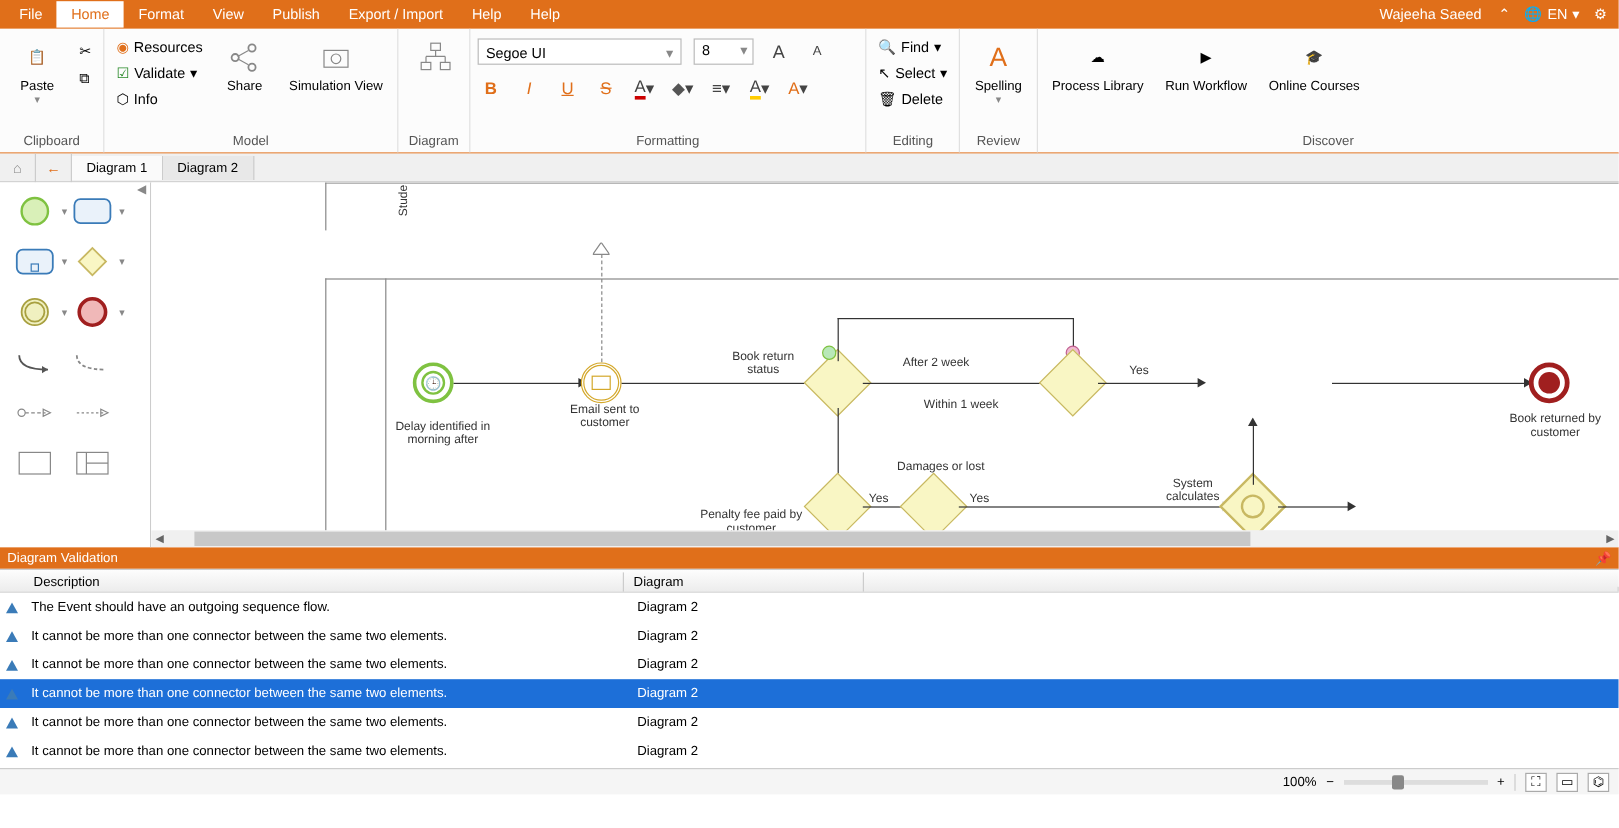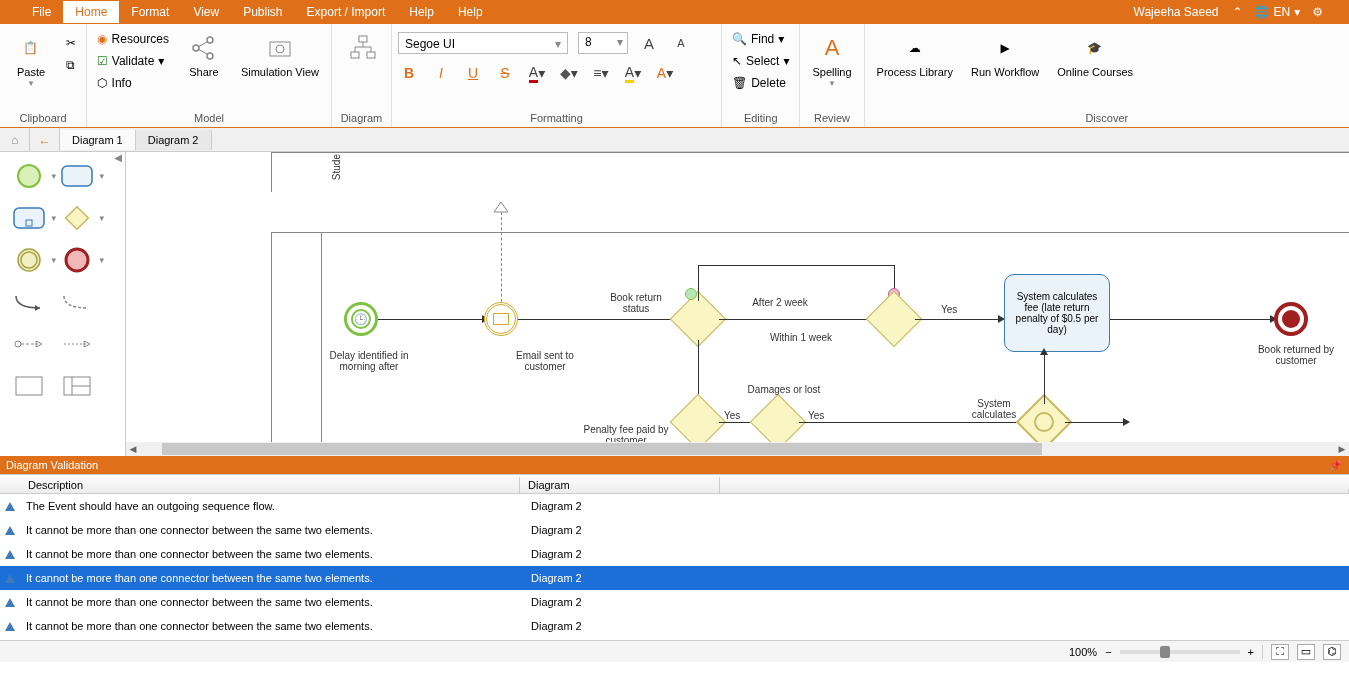--- a/index.html
+++ b/index.html
@@ -1,19 +1,19 @@
 <!DOCTYPE html>
 <html><head>
 <meta charset="utf-8">
 <style>
 * { box-sizing: border-box; margin: 0; padding: 0; font-family: "Segoe UI", sans-serif; }
 body { width: 1349px; height: 690px; overflow: hidden; background: #fff; font-size: 12px; }
 
 
-.menubar { height: 24px; background: #e06f1a; color: #fff; display: flex; align-items: center; padding: 0 20px; }
+.menubar { height: 24px; background: #e06f1a; color: #fff; display: flex; align-items: center; padding: 0 4px; }
 .menubar .menu-item { padding: 4px 12px; cursor: pointer; font-size: 12px; }
 .menubar .menu-item.active { background: #fff; color: #e06f1a; }
 .menubar .spacer { flex: 1; }
 .menubar .user { padding: 0 8px; }
 .menubar .icon-btn { padding: 0 6px; cursor: pointer; display:flex; align-items:center; gap:4px;}
 
 
 .ribbon { height: 104px; border-bottom: 1px solid #e06f1a; display: flex; background: #fcfcfc; }
 .ribbon-group { border-right: 1px solid #e0e0e0; display: flex; flex-direction: column; padding: 4px 6px 1px; }
 .ribbon-group .content { flex: 1; display: flex; align-items: flex-start; gap: 6px; }
@@ -373,21 +373,21 @@
         <div class="inner">🕒</div>
       </div>
     <div class="dlabel" style="top:198px;left:203px;width:80px;">Delay identified in morning after</div>
 
     <div class="flow flow-h" style="top:167px;left:252px;width:106px;"></div>
     <div class="arrow-r" style="top:163px;left:356px;"></div>
 
     <div class="msg-event" style="top:150px;left:358px;">
         <div class="env"></div>
       </div>
-    <div class="dlabel" style="top:198px;left:348px;width:60px;margin-left:41px;">Email sent to customer</div>
+    <div class="dlabel" style="top:184px;left:348px;width:60px;">Email sent to customer</div>
 
     <div class="flow flow-h" style="top:167px;left:392px;width:158px;"></div>
     <div class="arrow-r" style="top:163px;left:548px;"></div>
 
     <div class="gateway" style="top:147px;left:552px;"></div>
     <div class="dlabel" style="top:140px;left:470px;width:80px;">Book return status</div>
 
     <div class="flow flow-v" style="top:113px;left:572px;height:36px;"></div>
     <div class="flow flow-h" style="top:113px;left:572px;width:197px;"></div>
     <div class="flow flow-v" style="top:113px;left:768px;height:36px;"></div>
@@ -399,21 +399,20 @@
     <div class="flow flow-h" style="top:167px;left:593px;width:155px;"></div>
     <div class="arrow-r" style="top:163px;left:746px;"></div>
     <div class="dlabel" style="top:180px;left:630px;width:90px;">Within 1 week</div>
 
     <div class="gateway" style="top:147px;left:748px;"></div>
 
     <div class="flow flow-h" style="top:167px;left:789px;width:85px;"></div>
     <div class="arrow-r" style="top:163px;left:872px;"></div>
     <div class="dlabel" style="top:152px;left:815px;">Yes</div>
 
-    <div class="task" style="top:122px;left:878px;width:106px;height:78px;">System calculates fee (late return penalty of $0.5 per day)</div>
 
     <div class="flow flow-h" style="top:167px;left:984px;width:162px;"></div>
     <div class="arrow-r" style="top:163px;left:1144px;"></div>
     <div class="end-event" style="top:150px;left:1148px;">
         <div class="dot"></div>
       </div>
     <div class="dlabel" style="top:192px;left:1130px;width:80px;">Book returned by customer</div>
 
     <div class="flow flow-v" style="top:188px;left:572px;height:78px;"></div>
 

